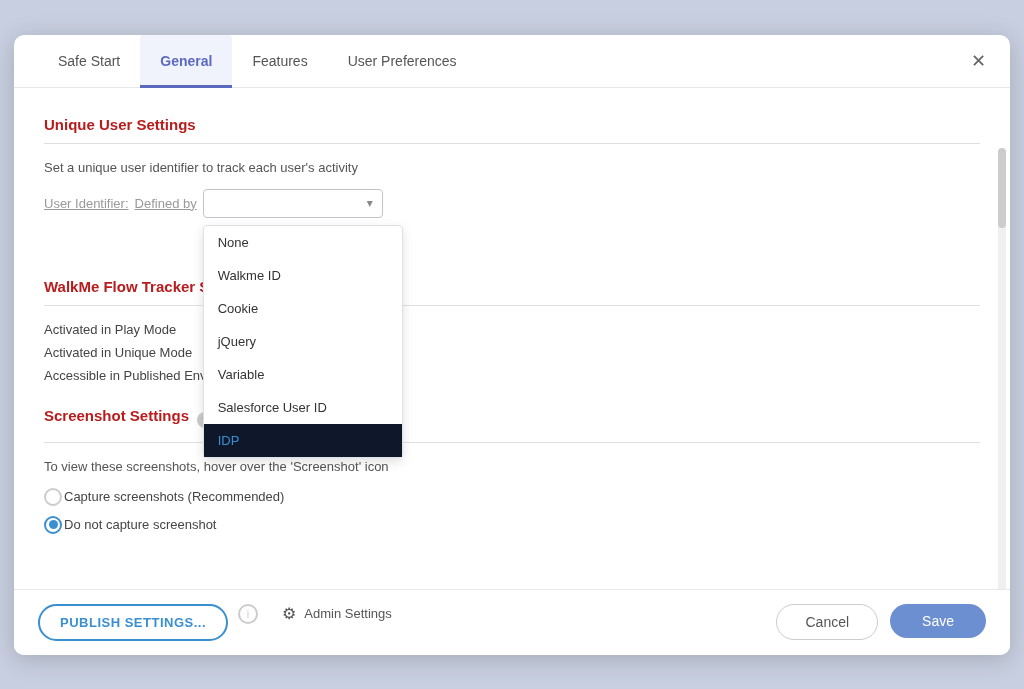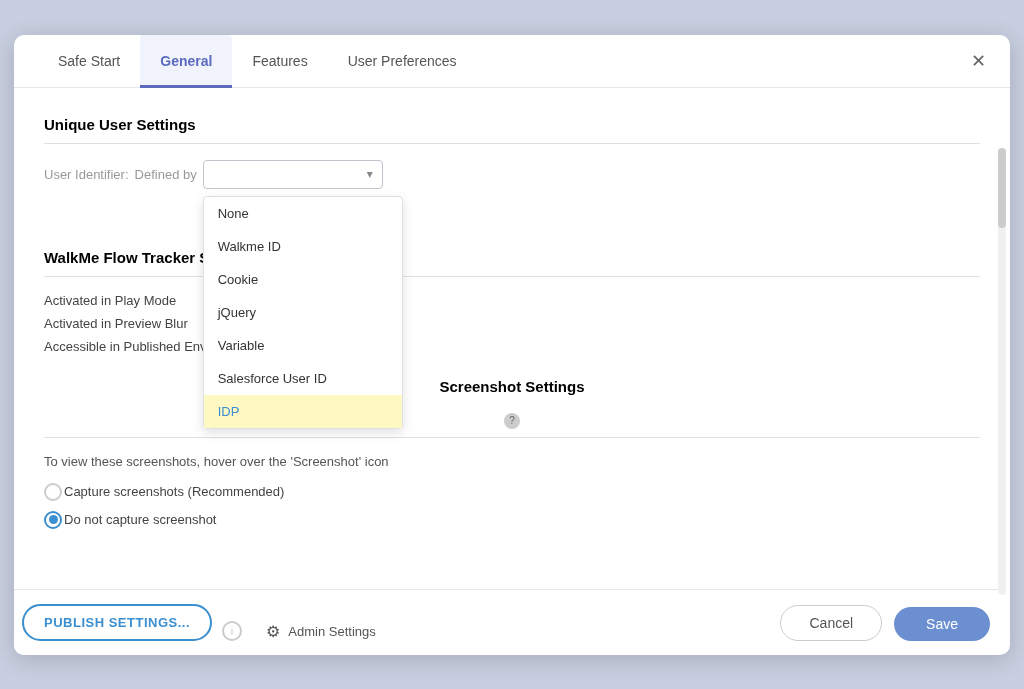--- a/index.html
+++ b/index.html
@@ -72,21 +72,21 @@
     .dialog-content {
       flex: 1;
       padding: 28px 30px 80px;
       overflow-y: auto;
       position: relative;
     }
 
     .section-title {
       font-size: 15px;
       font-weight: 700;
-      color: #000000;
+      color: #b91c1c;
       margin-bottom: 10px;
     }
 
     .section-divider {
       border: none;
       border-top: 1px solid #e0e0e0;
       margin-bottom: 16px;
     }
 
     .section-description {
@@ -101,20 +101,21 @@
       align-items: center;
       margin-bottom: 24px;
       position: relative;
     }
 
     .field-label {
       font-size: 13px;
       color: #999;
       margin-right: 6px;
       white-space: nowrap;
+      text-decoration: underline;
     }
 
     .dropdown-wrapper {
       position: relative;
       display: inline-block;
     }
 
     .dropdown-select {
       width: 180px;
       padding: 6px 30px 6px 10px;
@@ -151,21 +152,21 @@
     }
 
     .dropdown-option {
       padding: 9px 14px;
       font-size: 13px;
       color: #333;
       cursor: pointer;
     }
 
     .dropdown-option.selected {
-      background: #fef9c3;
+      background: #0f172a;
       color: #3a8fd1;
     }
 
     
     .walkme-section {
       margin-top: 8px;
     }
 
     .walkme-row {
       display: flex;
@@ -178,21 +179,20 @@
     
     .screenshot-section {
       margin-top: 24px;
     }
 
     .section-title-row {
       display: flex;
       align-items: center;
       gap: 8px;
       margin-bottom: 8px;
-      flex-direction: column;
     }
 
     .help-icon {
       width: 16px;
       height: 16px;
       background: #ccc;
       border-radius: 50%;
       display: flex;
       align-items: center;
       justify-content: center;
@@ -235,24 +235,24 @@
       height: 9px;
       background: #3a8fd1;
       border-radius: 50%;
     }
 
     
     .dialog-footer {
       position: absolute;
       bottom: 0;
       left: 0;
-      right: 12px;
-      display: flex;
-      align-items: flex-end;
-      padding: 14px 8px;
+      right: 0;
+      display: flex;
+      align-items: flex-start;
+      padding: 14px 24px;
       border-top: 1px solid #e5e7eb;
       background: #fff;
       border-radius: 0 0 10px 10px;
     }
 
     .btn-publish {
       border: 2px solid #3a8fd1;
       background: #fff;
       color: #3a8fd1;
       padding: 9px 20px;
@@ -347,20 +347,21 @@
     <div class="tab">Features</div>
     <div class="tab">User Preferences</div>
     <button class="close-btn">✕</button>
   </div>
 
   <div class="dialog-content">
 
     <div>
       <div class="section-title">Unique User Settings</div>
       <hr class="section-divider">
+      <div class="section-description">Set a unique user identifier to track each user's activity</div>
 
       <div class="field-row">
         <span class="field-label">User Identifier:</span>
         <span class="field-label">Defined by</span>
 
         <div class="dropdown-wrapper">
           <select class="dropdown-select">
             <option value=""></option>
           </select>
           <span class="dropdown-arrow">▾</span>
@@ -379,21 +380,21 @@
       </div>
     </div>
 
     <div class="walkme-section" style="margin-top:60px;">
       <div class="section-title">WalkMe Flow Tracker Settin</div>
       <hr class="section-divider">
       <div class="walkme-row">
         <span>Activated in Play Mode</span>
       </div>
       <div class="walkme-row">
-        <span>Activated in Preview Blur</span>
+        <span>Activated in Unique Mode</span>
       </div>
       <div class="walkme-row">
         <span>Accessible in Published Envi</span>
       </div>
     </div>
 
     <div class="screenshot-section">
       <div class="section-title-row">
         <span class="section-title">Screenshot Settings</span>
         <div class="help-icon">?</div>

